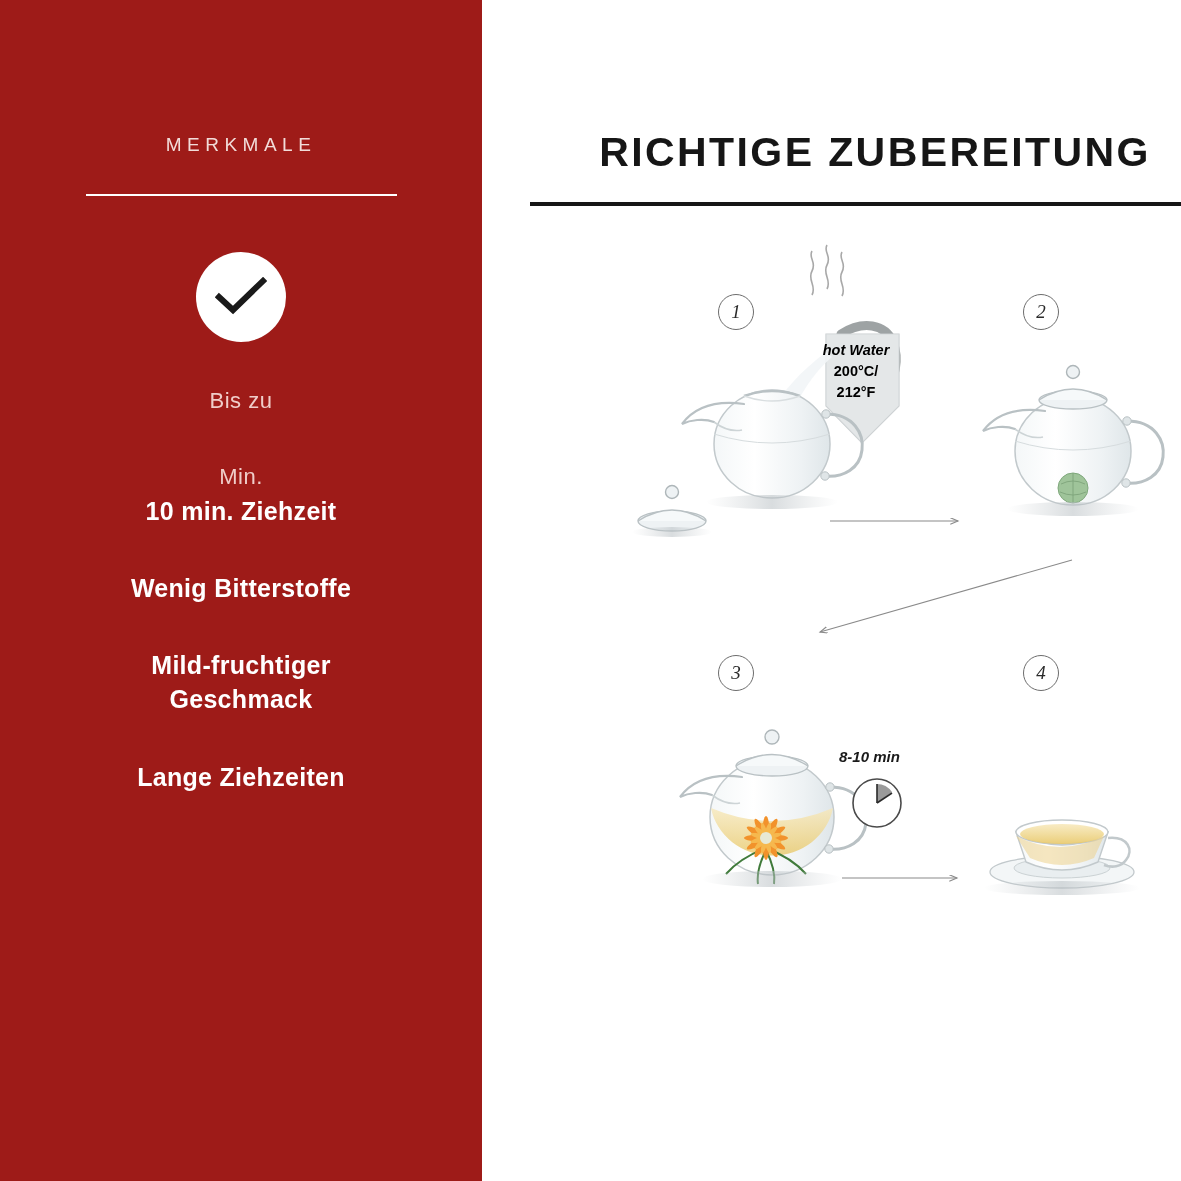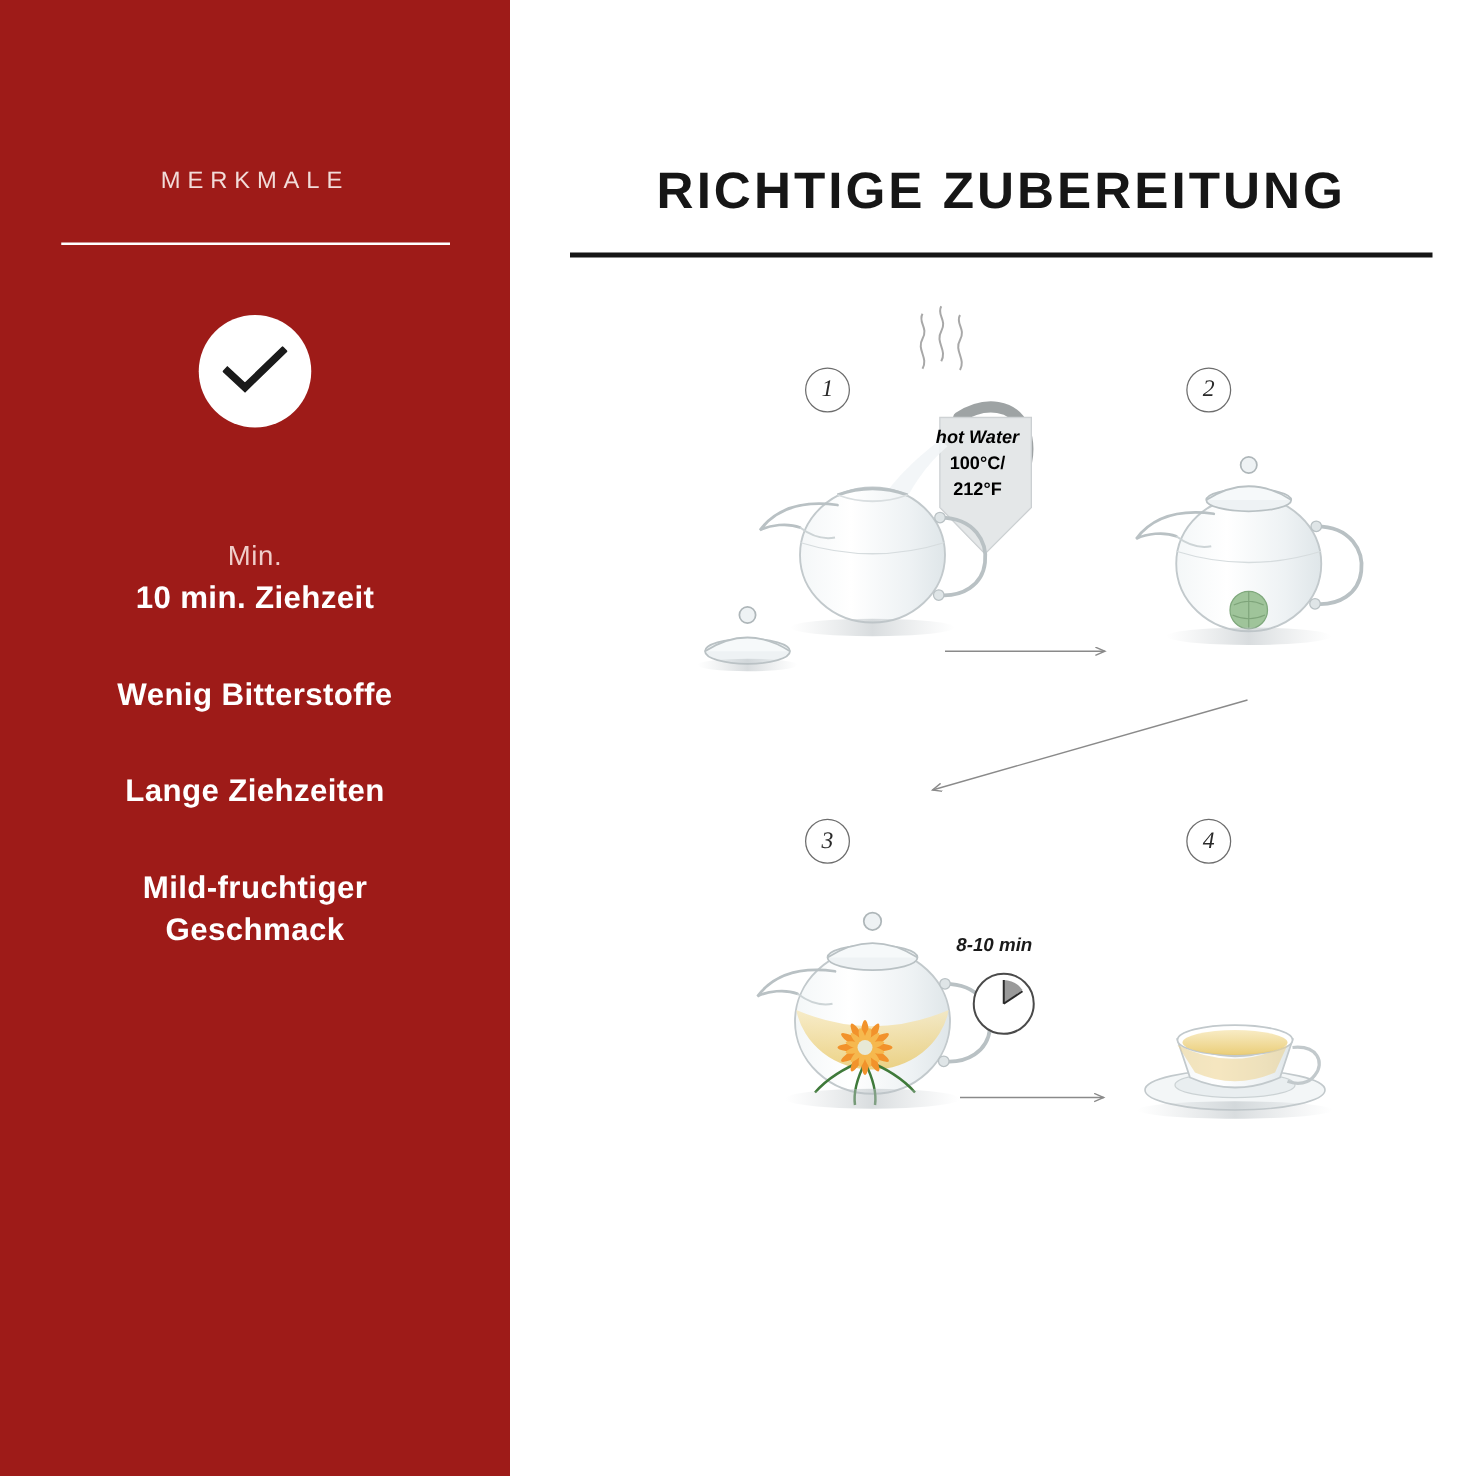--- a/index.html
+++ b/index.html
@@ -17,21 +17,21 @@
     position: relative;
     width: 1181px;
     height: 1181px;
     display: flex;
     background: #ffffff;
   }
 
   
   .sidebar {
     position: relative;
-    width: 408px;
+    width: 482px;
     height: 1181px;
     background: #9e1b18;
     box-sizing: border-box;
     display: flex;
     flex-direction: column;
     align-items: center;
   }
   .sidebar-title {
     margin-top: 134px;
     color: #f2dcd9;
@@ -182,39 +182,40 @@
 
     <div class="check-circle">
       <svg width="52" height="40" viewBox="0 0 52 40" aria-hidden="true">
         <path d="M4 20 L18 33 L48 4" fill="none" stroke="#1a1a1a" stroke-width="6" stroke-linecap="square" stroke-linejoin="miter"></path>
       </svg>
     </div>
 
     <div class="feature-list">
 
       <div class="feature">
+        <span class="small">Bis zu</span>
       </div>
 
       <div class="feature">
         <span class="small">Min.</span>
         <span class="big">10 min. Ziehzeit</span>
       </div>
 
 
       <div class="feature">
         <span class="big">Wenig Bitterstoffe</span>
       </div>
 
-      <div class="feature">
-        <span class="big">Lange Ziehzeiten</span>
-      </div>
-
       <div class="feature multiline">
         <span class="big" style="white-space:pre-line;">Mild-fruchtiger
 Geschmack</span>
+      </div>
+
+      <div class="feature">
+        <span class="big">Lange Ziehzeiten</span>
       </div>
 
     </div>
   </div>
 
   <div class="content">
 
     <div class="content-header">
       <div class="content-title">RICHTIGE ZUBEREITUNG</div>
       <div class="content-rule"></div>
@@ -361,21 +362,21 @@
         <ellipse cx="580" cy="888" rx="78" ry="7" fill="url(#shadow)"></ellipse>
       </svg>
 
       <div class="step-badge" id="badge1">1</div>
       <div class="step-badge" id="badge2">2</div>
       <div class="step-badge" id="badge3">3</div>
       <div class="step-badge" id="badge4">4</div>
 
       <div class="water-label">
         <div class="italic">hot Water</div>
-        <div>100°C/</div>
+        <div>200°C/</div>
         <div>212°F</div>
       </div>
 
       <div class="time-label">8-10 min</div>
 
     </div>
   </div>
 </div>
 
 </body></html>

